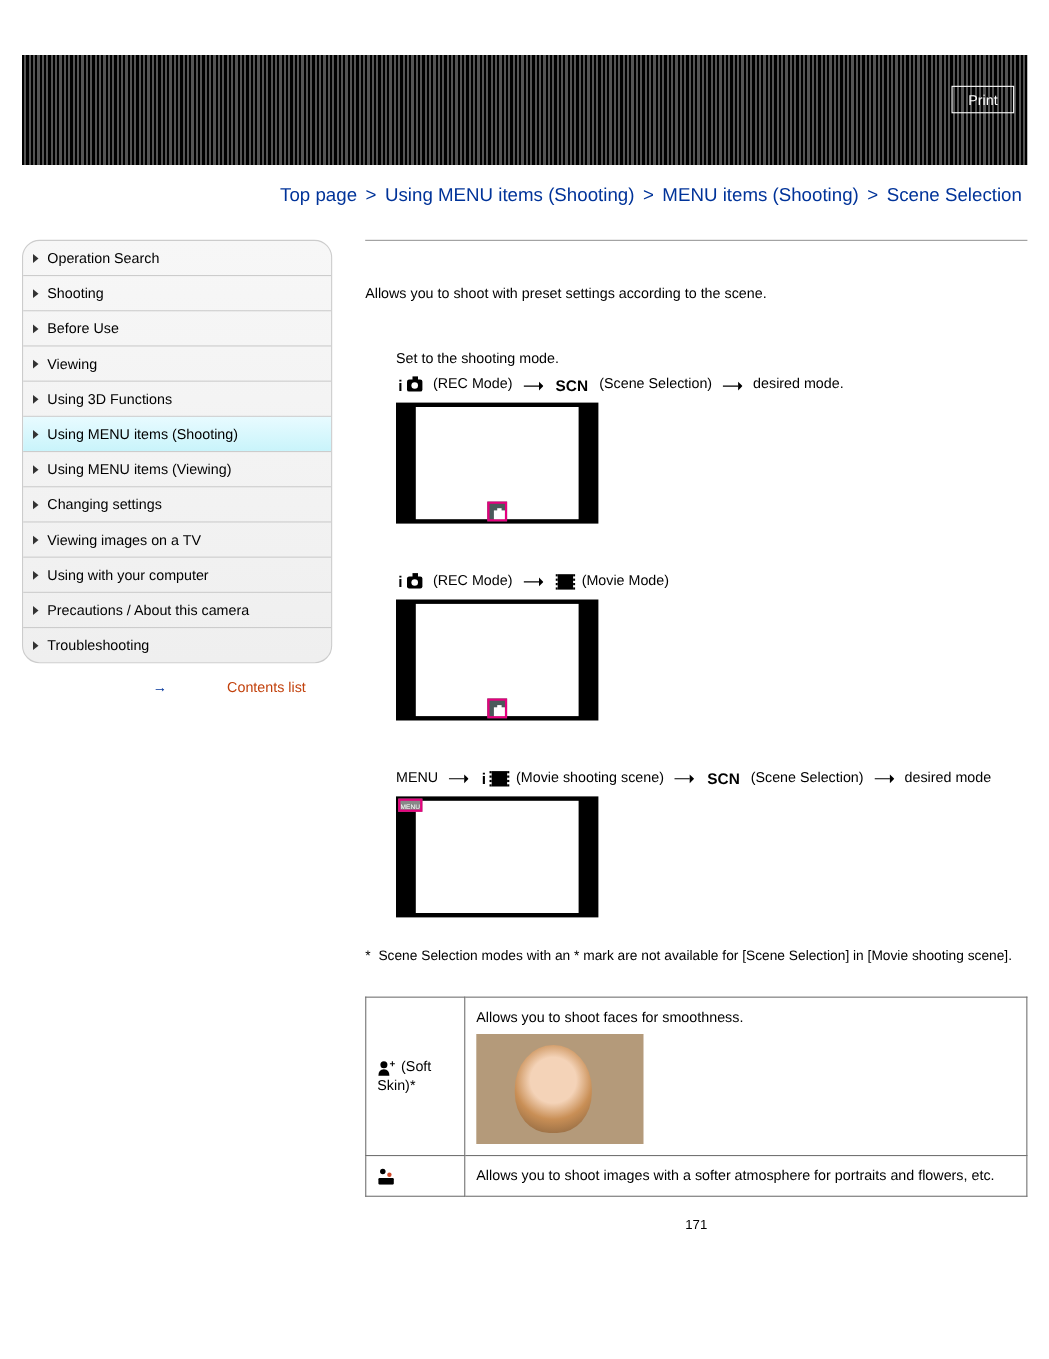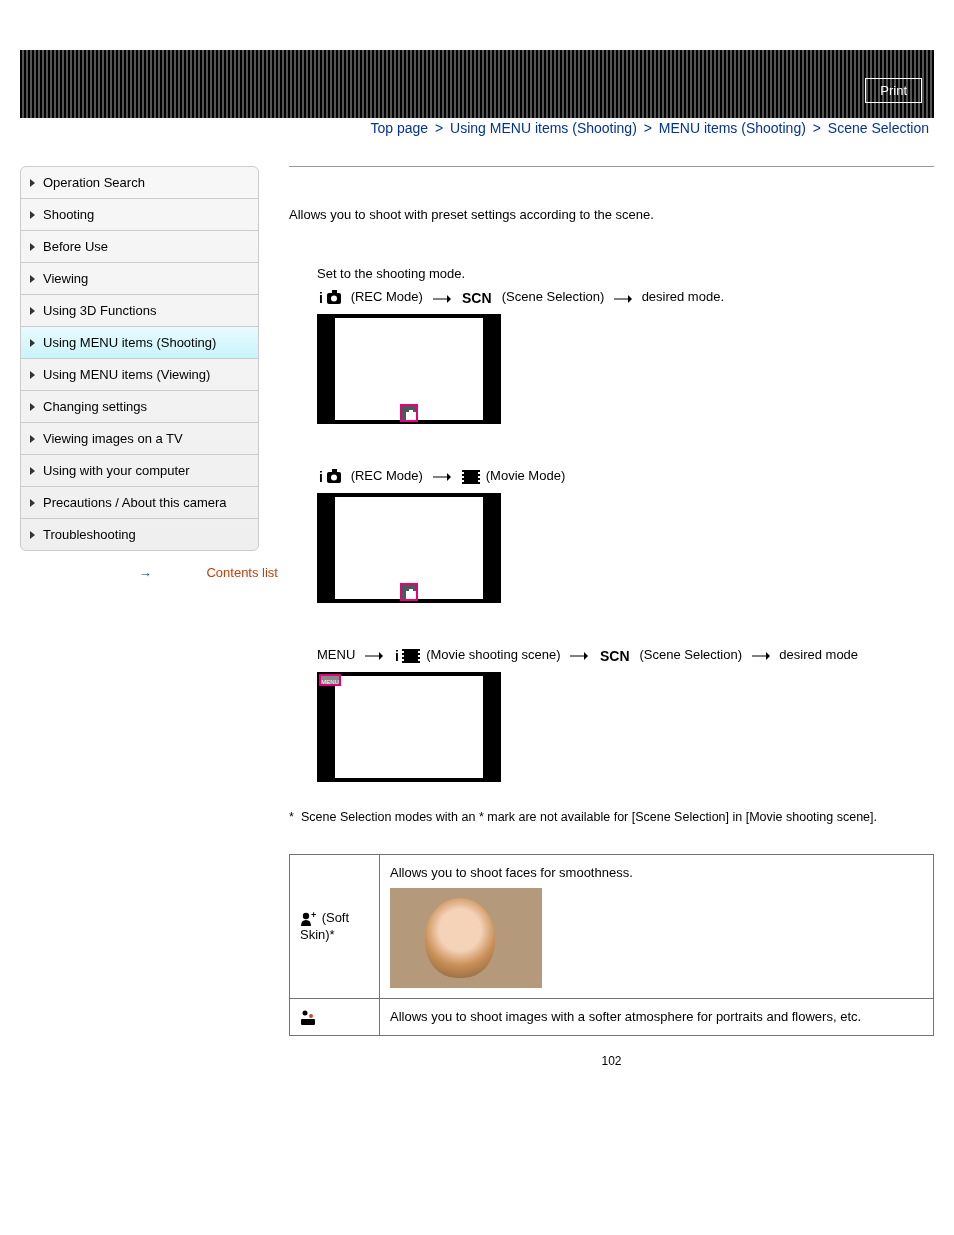--- a/index.html
+++ b/index.html
@@ -10,55 +10,55 @@
     color: #000;
     background: #fff;
   }
   .page {
     width: 954px;
     margin: 0 auto;
     padding: 50px 20px 40px 20px;
     position: relative;
   }
   .header-band {
-    height: 68px;
+    height: 100px;
     background: repeating-linear-gradient(
       to right,
       #000 0px, #000 2px,
       #555 2px, #555 4px
     );
     position: relative;
-    margin-bottom: 2px;
+    margin-bottom: 18px;
     text-decoration: underline;
   }
   .print-btn {
     position: absolute;
     right: 12px;
     top: 28px;
     border: 1px solid #fff;
     color: #fff;
     padding: 4px 14px;
     font-size: 13px;
     background: transparent;
     cursor: pointer;
   }
   .breadcrumbs {
     text-align: right;
     color: #003399;
-    font-size: 14px;
+    font-size: 17px;
     margin: 0 5px 30px 0;
   }
   .breadcrumbs a { color: #003399; text-decoration: none; cursor: pointer; }
   .breadcrumbs .sep { color: #003399; margin: 0 3px; }
   .layout { display: flex; align-items: flex-start; }
   .sidebar {
-    width: 239px;
+    width: 282px;
     flex: 0 0 258px;
     border: 1px solid #ccc;
-    border-radius: 6px;
+    border-radius: 16px;
     background: linear-gradient(to bottom, #f7f7f7, #efefef);
     overflow: hidden;
     margin-right: 30px;
   }
   .sidebar-item {
     padding: 8px 10px 8px 22px;
     border-bottom: 1px solid #ccc;
     position: relative;
     font-size: 13px;
     color: #000;
@@ -354,17 +354,17 @@
                   </svg>
             </span><span></span>
           </td>
           <td>
             <div>Allows you to shoot images with a softer atmosphere for portraits and flowers, etc.</div>
           </td>
         </tr>
       </tbody>
         </table>
 
-      <div class="page-num">102</div>
+      <div class="page-num">171</div>
 
     </div>
   </div>
 </div>
 
 </body></html>

